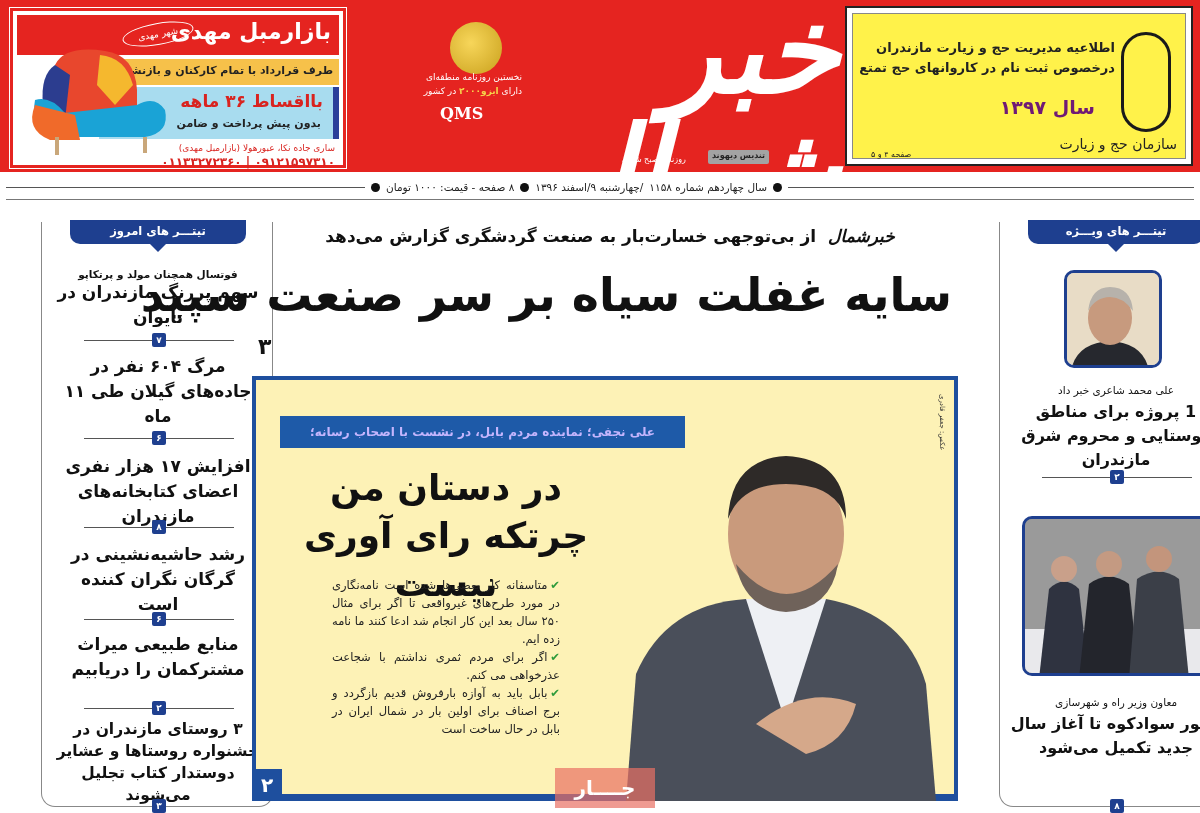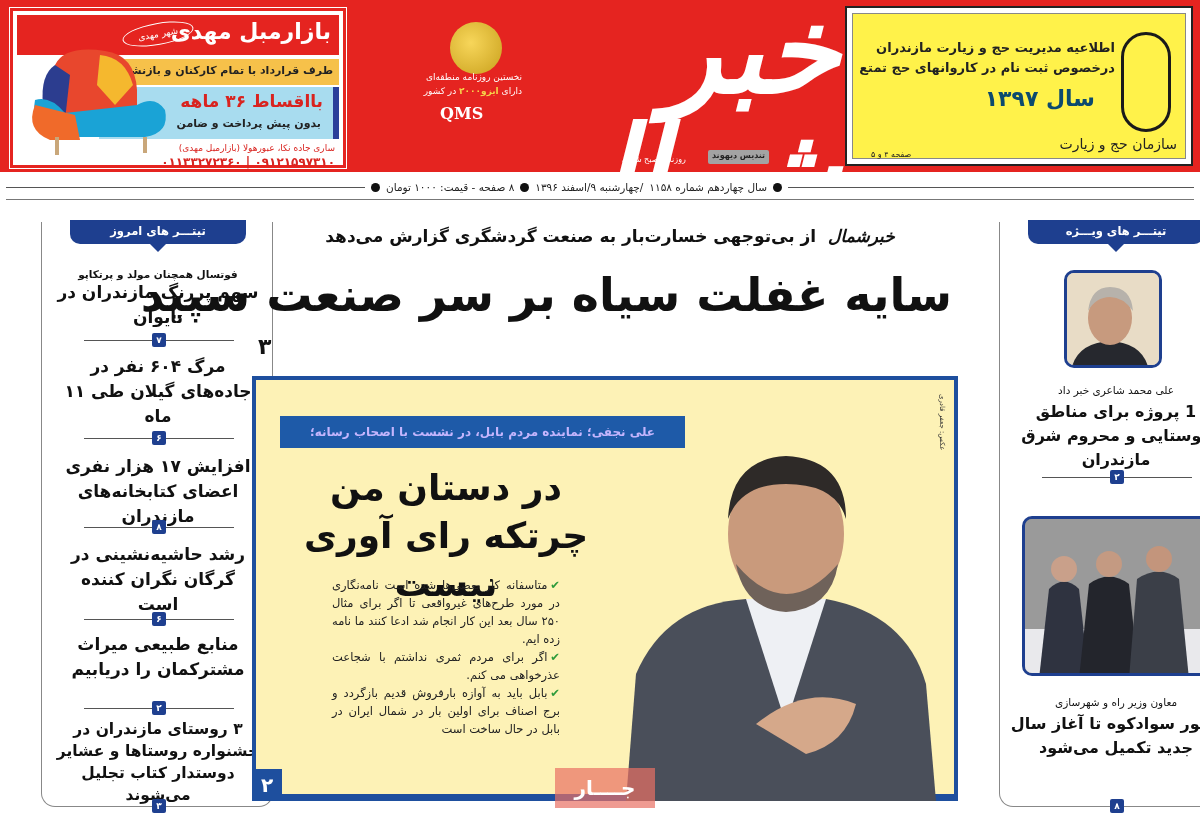--- a/index.html
+++ b/index.html
@@ -28,21 +28,21 @@
   .first-text { position: absolute; right: 318px; top: 70px; font-size: 9px; color: #fff; white-space: nowrap; text-align: right; line-height: 14px; }
   .first-text .iso { color: #f6d34a; font-weight: bold; }
   .qms { position: absolute; left: 40px; top: 104px; font-size: 16px; font-weight: bold; color: #fff; font-family: "DejaVu Serif", serif; }
   .morning { position: absolute; left: 222px; top: 155px; font-size: 8px; color: #fff; white-space: nowrap; }
   .tandis { position: absolute; left: 308px; top: 150px; height: 14px; background: #a3a3a3; color: #222; font-size: 8px; font-weight: bold; padding: 1px 4px; border-radius: 2px; white-space: nowrap; }
 
   .ad-right { position: absolute; left: 845px; top: 6px; width: 348px; height: 160px; background: #fff; border: 2px solid #222; }
   .ad-right .inner { position: absolute; left: 5px; top: 5px; right: 5px; bottom: 5px; background: #fff24a; border: 1px solid #888; }
   .ad-right .t1 { position: absolute; right: 70px; top: 26px; font-size: 13px; font-weight: bold; color: #222; white-space: nowrap; }
   .ad-right .t2 { position: absolute; right: 70px; top: 46px; font-size: 13px; font-weight: bold; color: #222; white-space: nowrap; }
-  .ad-right .year { position: absolute; right: 90px; top: 72px; font-size: 22px; font-weight: bold; color: #0c4a6e; white-space: nowrap; }
+  .ad-right .year { position: absolute; right: 90px; top: 82px; font-size: 19px; font-weight: bold; color: #701a75; white-space: nowrap; }
   .ad-right .pages { position: absolute; left: 18px; top: 136px; font-size: 8px; color: #222; white-space: nowrap; }
   .hajj-logo { position: absolute; right: 14px; top: 18px; width: 50px; height: 100px; border: 3px solid #1a1a1a; border-radius: 25px; }
   .hajj-label { position: absolute; right: 8px; top: 122px; font-size: 14px; color: #222; white-space: nowrap; }
 
   
   .info-line { position: absolute; left: 6px; top: 187px; width: 1188px; height: 1px; background: #555; }
   .info-line2 { position: absolute; left: 6px; top: 199px; width: 1188px; height: 1px; background: #777; }
   .info-text { position: absolute; left: 365px; top: 179px; height: 16px; background: #fff; padding: 0 6px; font-size: 10.5px; color: #222; white-space: nowrap; display: flex; gap: 6px; align-items: center; }
   .dot { width: 9px; height: 9px; border-radius: 50%; background: #111; display: inline-block; }
 

